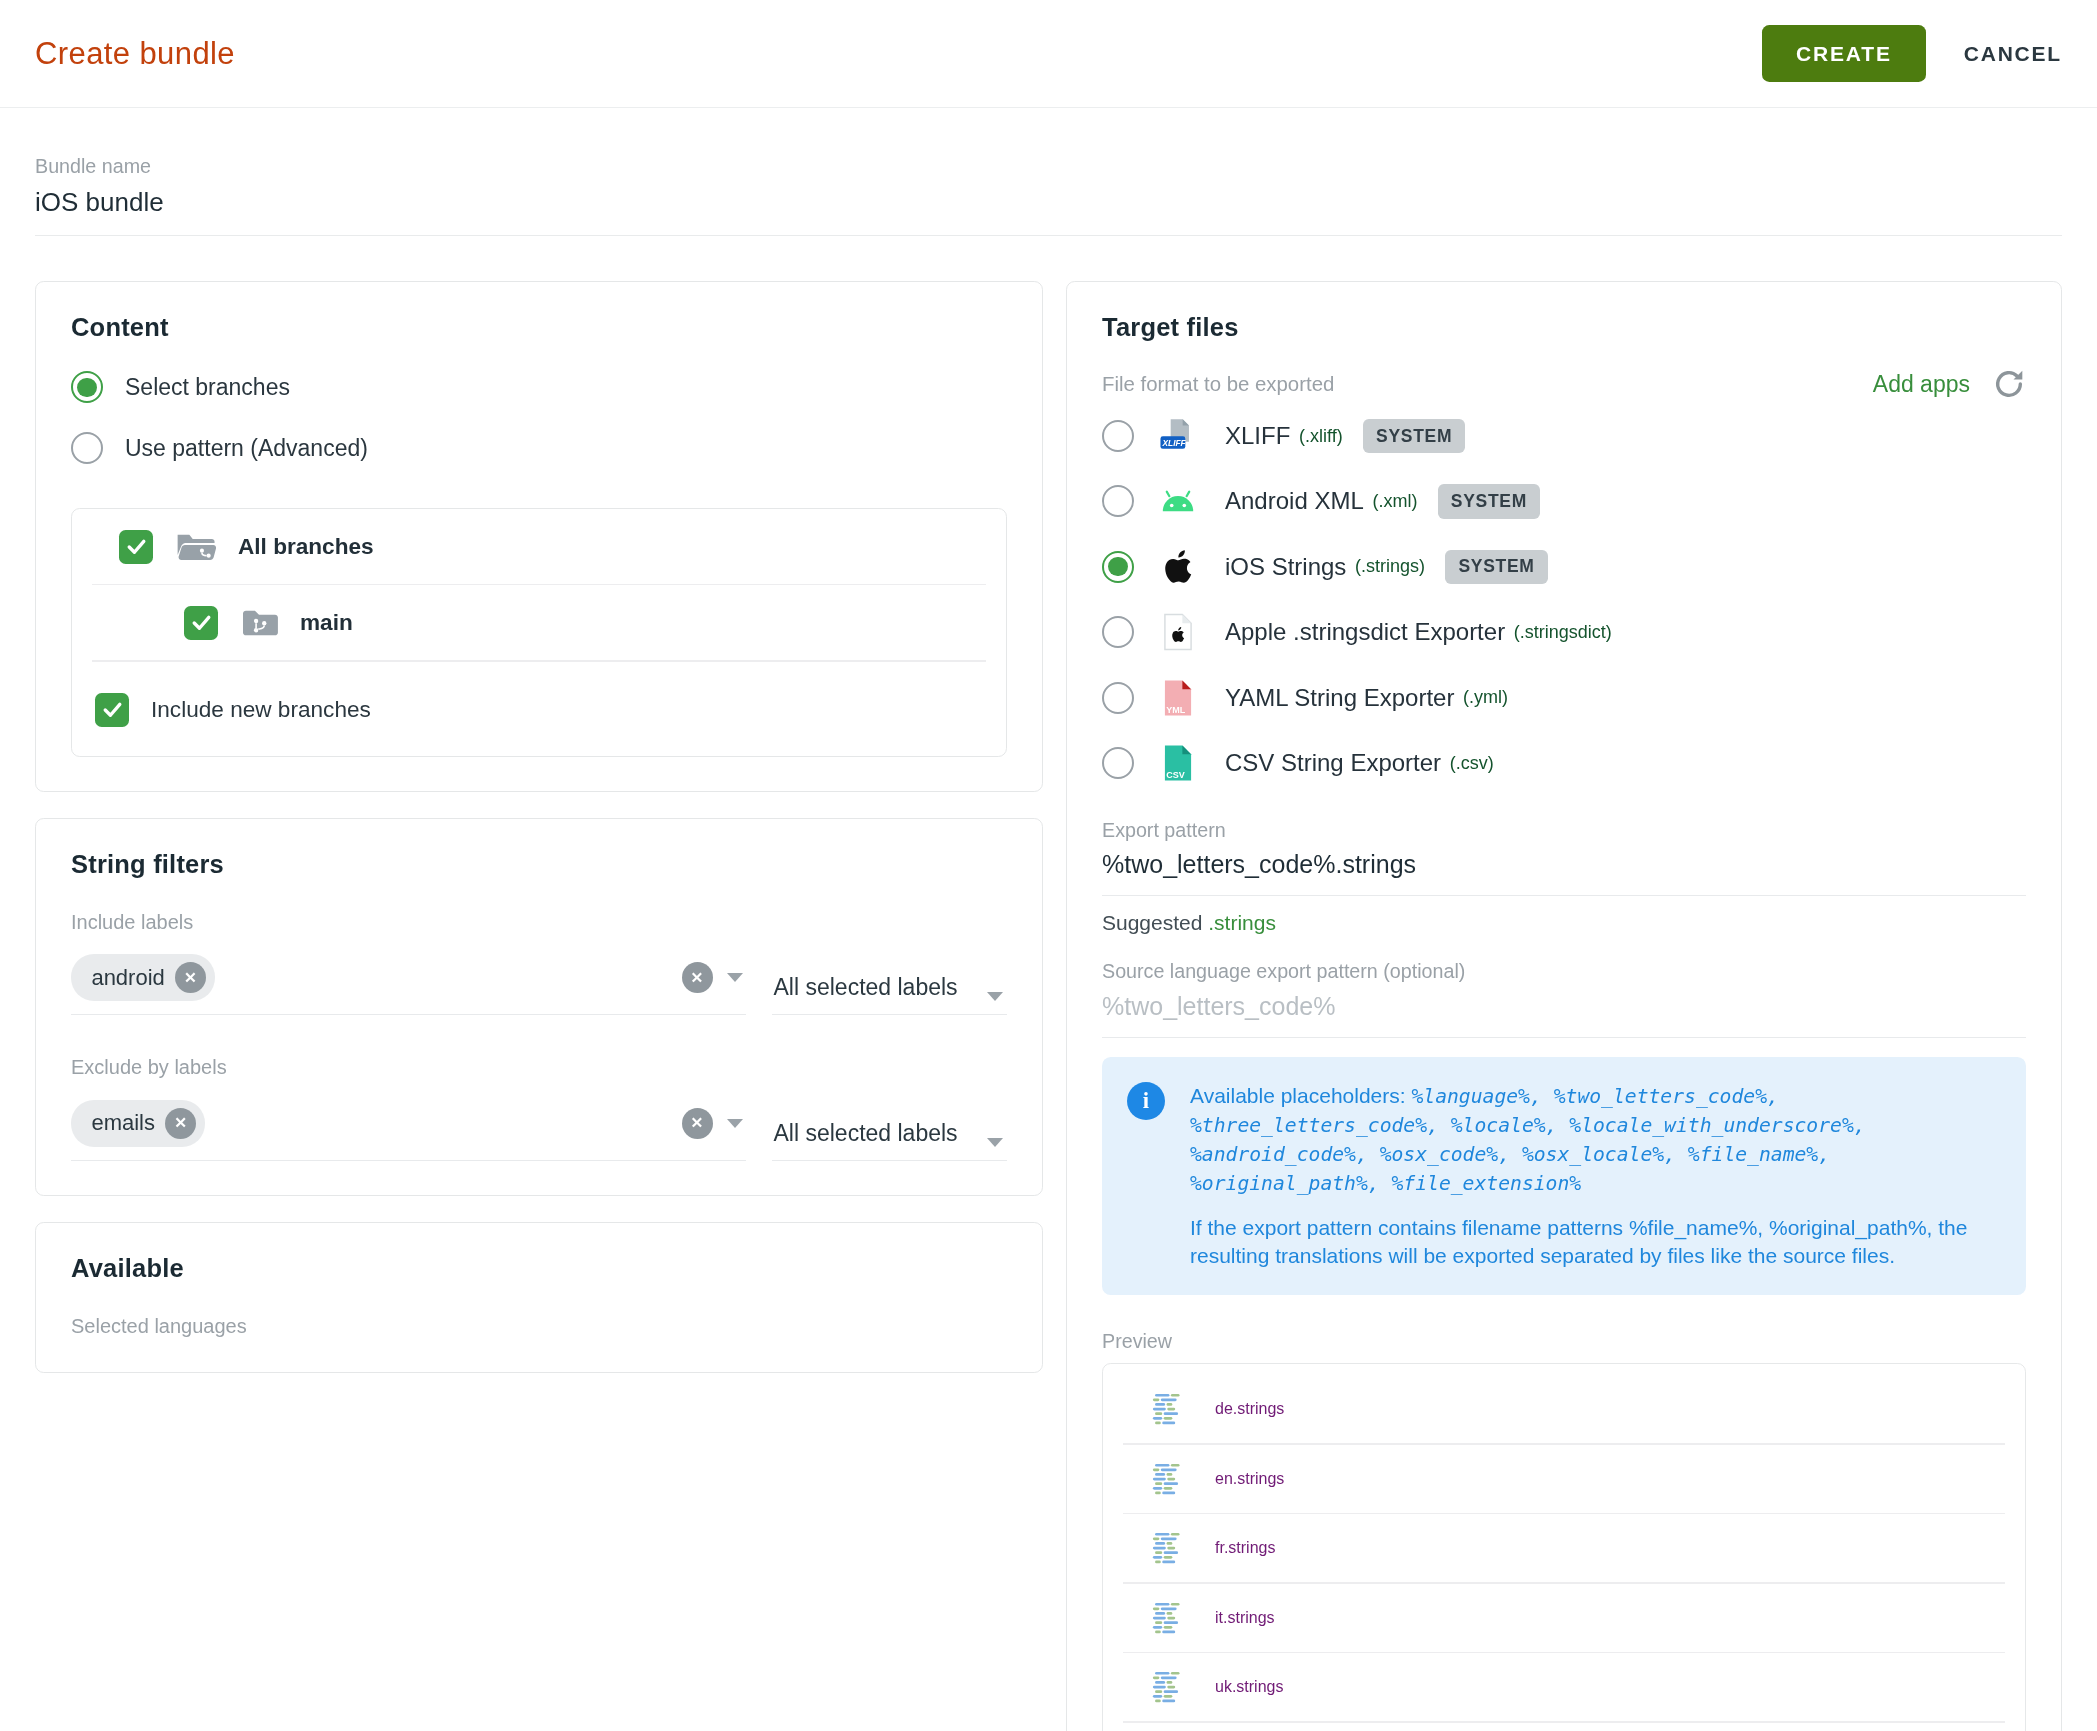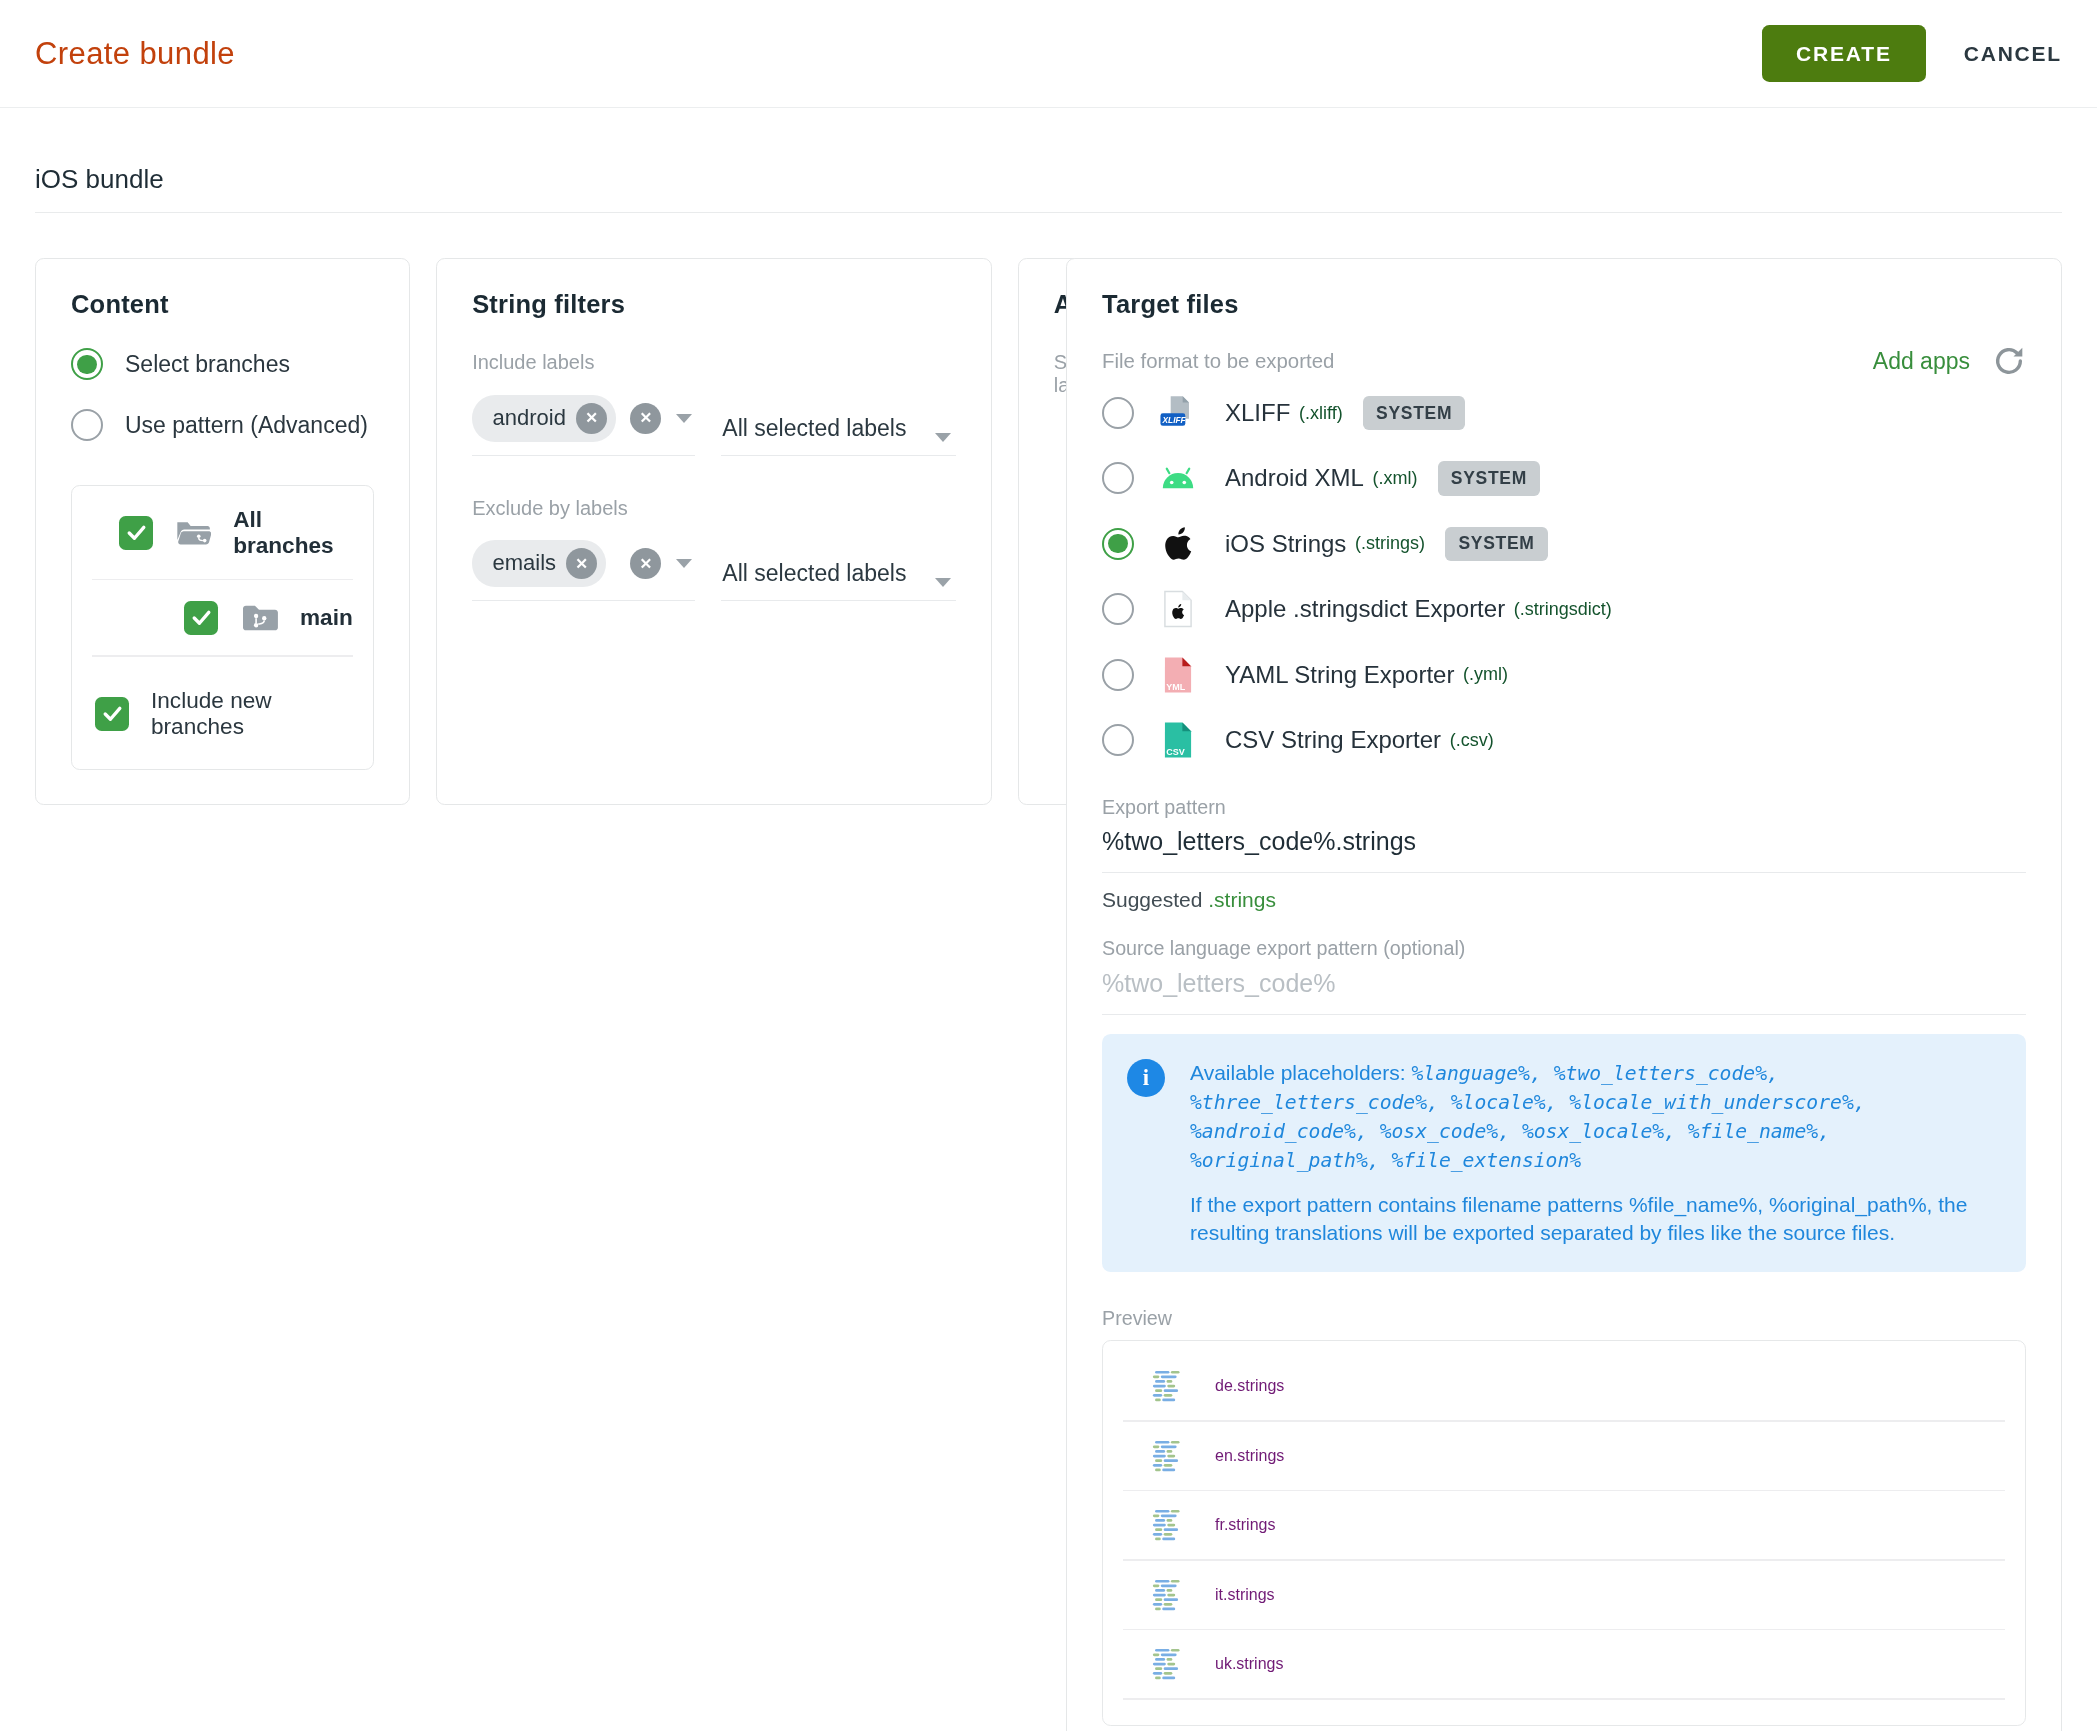--- a/index.html
+++ b/index.html
@@ -15,21 +15,21 @@
   .btn-cancel{background:none;border:none;color:#2b3840;font-size:21px;font-weight:bold;letter-spacing:1.8px;
     font-family:inherit;cursor:pointer}
 
   
   .bundle-name{margin:0 35px;padding-top:47px}
   .field-label{font-size:19.7px;color:#9aa1a7}
   .bundle-name .value{margin-top:8.7px;font-size:26px;color:#1f2d36;padding-bottom:17.5px;border-bottom:1.5px solid #e9ebec}
 
   
   .main{display:flex;align-items:flex-start;gap:23px;padding:45px 35px 29px}
-  .col-left{width:1008px;flex:none;display:flex;flex-direction:row;gap:26px}
+  .col-left{width:1008px;flex:none;display:flex;flex-direction:column;gap:26px}
   .col-right{flex:1}
   .card{border:1.5px solid #e5e7e8;border-radius:8.7px;background:#fff;padding:31px 35px 34px}
   .card h2{font-size:25.5px;font-weight:bold;color:#1b2a33;letter-spacing:0.2px}
 
   
   .radio-row{display:flex;align-items:center;gap:22px;margin-top:29px;cursor:pointer}
   .radio{width:32px;height:32px;border-radius:50%;border:2.9px solid #9aa1a7;background:#fff;flex:none;position:relative}
   .radio.sel{border-color:#3fa047}
   .radio.sel::after{content:"";position:absolute;inset:4.4px;border-radius:50%;background:#3fa047}
   .radio-label{font-size:23px;color:#2b373f}
@@ -97,20 +97,21 @@
 
 <div class="topbar">
   <div class="page-title">Create bundle</div>
   <div class="topbar-actions">
     <button class="btn-create">CREATE</button>
     <button class="btn-cancel">CANCEL</button>
   </div>
 </div>
 
 <div class="bundle-name">
+  <div class="field-label">Bundle name</div>
   <div class="value">iOS bundle</div>
 </div>
 
 <div class="main">
 
   <div class="col-left">
 
     <div class="card">
       <h2>Content</h2>
 

